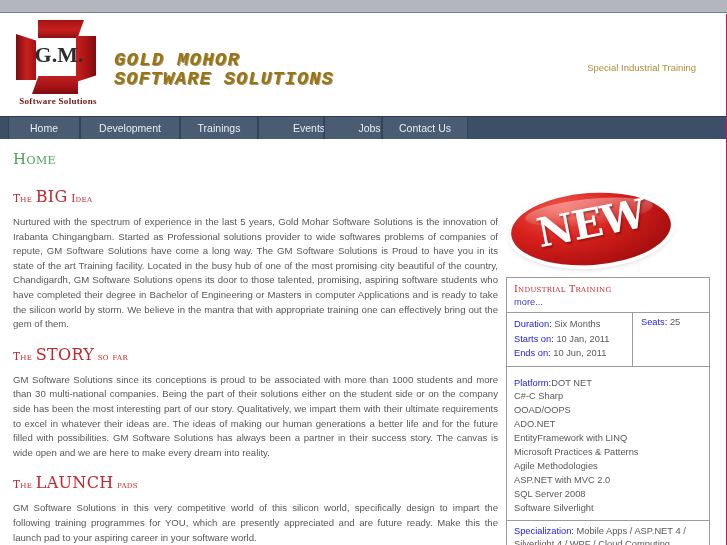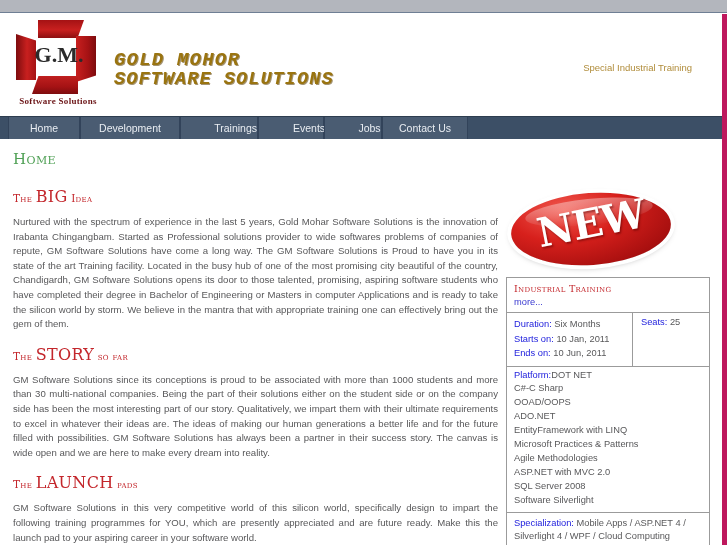--- a/index.html
+++ b/index.html
@@ -17,21 +17,21 @@
     width: 727px; height: 13px;
     background: #b3b6bd;
     border-bottom: 1px solid #6f7f94;
   }
 
   
   #page {
     position: absolute; top: 14px; left: 0;
     width: 727px; height: 531px;
     background: #ffffff;
-    border-right: 5px solid #be185d;
+    border-right: 1px solid #be185d;
   }
 
   
   #header {
     position: relative;
     height: 102px;
     background: #ffffff;
   }
 
   
@@ -233,21 +233,21 @@
     border-right: 1px solid #9b9b9b;
   }
   #sb-sched-right {
     width: 76px;
     padding: 4px 6px 5px 8px;
     display: flex;
     align-items: flex-start;
   }
   .lbl { color: #2222dd; }
   #sb-platform {
-    padding: 2px 6px 4px 7px;
+    padding: 10px 6px 4px 7px;
     line-height: 13.9px;
   }
   #sb-platform .plat-row { white-space: nowrap; }
   #sb-spec {
     padding: 4px 6px 5px 7px;
     line-height: 13.6px;
   }
 </style>
 </head>
 <body>
@@ -277,21 +277,21 @@
     <div id="header-tagline">Special Industrial Training</div>
   </div>
 
   <div id="nav">
       <div class="nav-item" style="width: 72px;">
         <span>Home</span>
       </div>
       <div class="nav-item" style="width: 100px;">
         <span>Development</span>
       </div>
-      <div class="nav-item" style="width: 78px; justify-content: flex-end;">
+      <div class="nav-item" style="width: 78px;">
         <span>Trainings</span>
       </div>
       <div class="nav-item" style="width: 66px; padding-left: 36px;">
         <span>Events</span>
       </div>
       <div class="nav-item" style="width: 58px; padding-left: 33px;">
         <span>Jobs</span>
       </div>
       <div class="nav-item" style="width: 86px;">
         <span>Contact Us</span>

